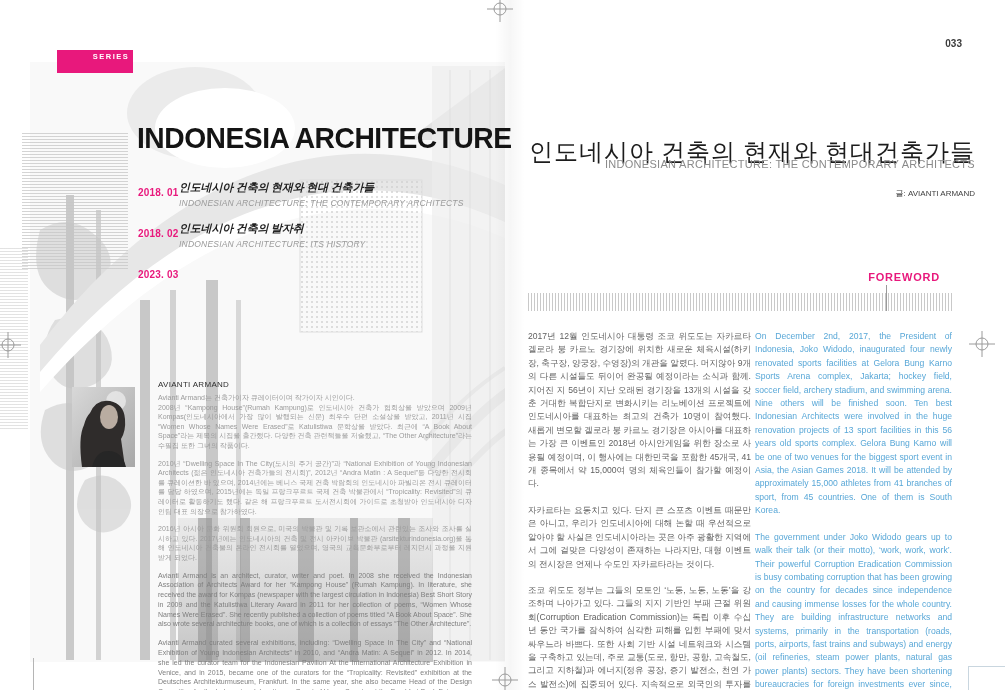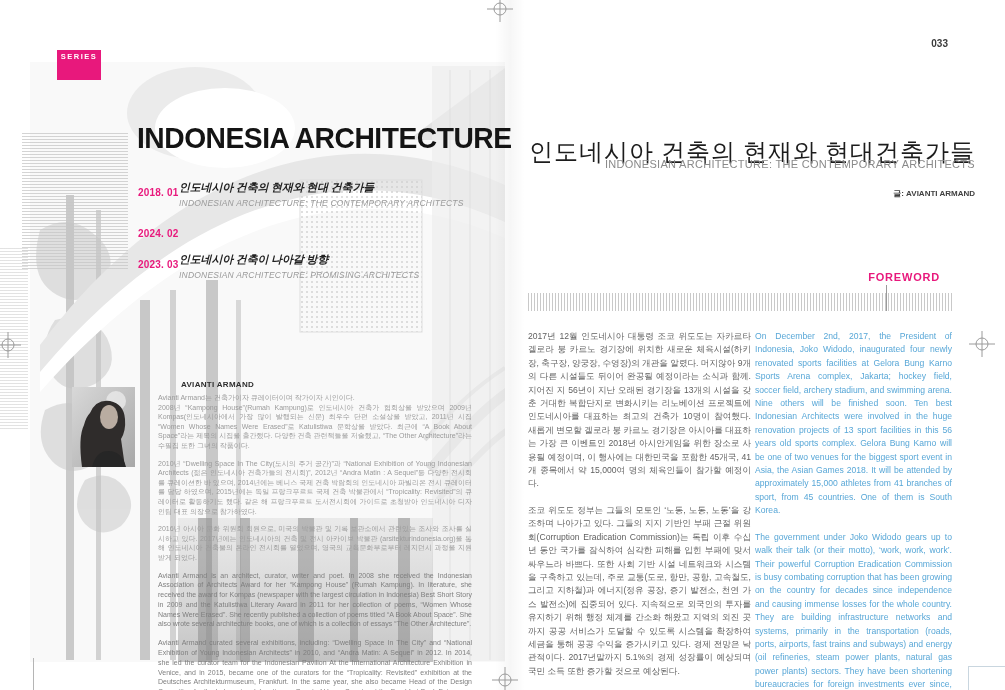--- a/index.html
+++ b/index.html
@@ -14,49 +14,49 @@
          background:linear-gradient(90deg,rgba(0,0,0,0) 0%,rgba(0,0,0,.035) 50%,rgba(0,0,0,0) 100%);}
 
   
   .bg-art{position:absolute;left:0;top:0;pointer-events:none;}
   .hlines{position:absolute;left:22px;top:133px;width:106px;height:137px;
           background:repeating-linear-gradient(180deg,#c6c6c6 0 1px,rgba(255,255,255,0) 1px 3px);
           opacity:.75;}
   .edge-hlines{position:absolute;left:0;top:248px;width:28px;height:182px;
           background:repeating-linear-gradient(180deg,#cfcfcf 0 1px,rgba(255,255,255,0) 1px 3px);
           opacity:.6;}
-  .series-badge{position:absolute;left:57px;top:50px;width:44px;height:30px;
+  .series-badge{position:absolute;left:57px;top:50px;width:44px;height:23px;
           background:#e8187c;color:#fff;font-size:7.5px;font-weight:bold;
-          letter-spacing:1.5px;text-align:center;line-height:13px;}
+          letter-spacing:1.5px;text-align:center;line-height:13px;padding-left:32px;}
   .main-title{position:absolute;left:137px;top:121px;margin:0;color:#141414;
           font-size:30px;font-weight:900;letter-spacing:-.5px;white-space:nowrap;
           transform:scaleX(.94);transform-origin:left center;}
   .series-list{position:absolute;left:138px;top:180px;width:340px;}
   .series-item{margin-bottom:13px;display:flex;}
   .series-date{color:#e8187c;font-weight:bold;font-size:10px;width:41px;flex:0 0 41px;
           padding-top:1px;letter-spacing:.2px;margin-top:6px;}
   .series-titles{padding-left:0;font-style:italic;}
   .series-ko{font-size:11px;font-weight:bold;color:#222;letter-spacing:-.2px;}
   .series-en{font-size:8.5px;color:#9a9a9a;margin-top:3px;letter-spacing:.2px;}
   .portrait{position:absolute;left:72px;top:387px;width:63px;height:80px;overflow:hidden;}
   .bio{position:absolute;left:158px;top:380px;width:314px;text-align:justify;}
-  .bio-name{font-size:8px;font-weight:bold;color:#2e2e2e;letter-spacing:.3px;margin-bottom:4px;margin-left:23px;}
+  .bio-name{font-size:8px;font-weight:normal;color:#2e2e2e;letter-spacing:.3px;margin-bottom:4px;}
   .bio-ko{font-size:7px;line-height:9.6px;color:#9b9b9b;margin:0 0 8px 0;}
   .bio-ko.intro{margin-bottom:0;}
   .bio-en{font-size:7px;line-height:9.8px;color:#7f7f7f;margin:0 0 9px 0;}
   .corner-line-bl{position:absolute;left:33px;top:658px;width:1px;height:32px;background:#b5b5b5;}
 
   
-  .page-number{position:absolute;right:57px;top:38px;font-size:10px;font-weight:bold;color:#3c3c3c;}
+  .page-number{position:absolute;right:43px;top:38px;font-size:10px;font-weight:bold;color:#3c3c3c;}
   .rtitle-ko{position:absolute;right:30px;top:136px;margin:0;font-size:24px;font-weight:500;
           color:#1c1c1c;font-family:"Liberation Serif","DejaVu Serif",serif;
           letter-spacing:1px;white-space:nowrap;}
   .rtitle-en{position:absolute;right:30px;top:158px;font-size:11px;color:#8a8a8a;
           letter-spacing:.3px;white-space:nowrap;}
-  .byline{position:absolute;right:30px;top:188px;font-size:8px;font-weight:bold;color:#3f3f3f;}
+  .byline{position:absolute;right:30px;top:188px;font-size:8px;font-weight:normal;color:#3f3f3f;}
   .foreword{position:absolute;right:65px;top:271px;font-size:11px;font-weight:bold;
           color:#e8187c;letter-spacing:.8px;}
   .foreword-tick{position:absolute;right:118px;top:285px;width:1px;height:26px;background:#9a9a9a;}
   .stripe-band{position:absolute;left:23px;top:293px;width:425px;height:18px;
           background:repeating-linear-gradient(90deg,#c9c9c9 0 1px,rgba(255,255,255,0) 1px 3px);}
   .col{position:absolute;top:330px;text-align:justify;}
   .col-ko{left:23px;width:223px;font-size:8.6px;line-height:13.4px;color:#5f5f5f;}
   .col-en{left:250px;width:197px;font-size:8.6px;line-height:13.4px;color:#58a7d7;}
   .col p{margin:0 0 13px 0;}
   .corner-rect-br{position:absolute;right:-20px;top:666px;width:55px;height:50px;
@@ -141,28 +141,28 @@
 
     <div class="series-list">
       <div class="series-item">
         <div class="series-date">2018. 01</div>
         <div class="series-titles">
           <div class="series-ko">인도네시아 건축의 현재와 현대 건축가들</div>
           <div class="series-en">INDONESIAN ARCHITECTURE: THE CONTEMPORARY ARCHITECTS</div>
         </div>
       </div>
       <div class="series-item">
-        <div class="series-date">2024. 02</div>
+        <div class="series-date">2018. 02</div>
+        <div class="series-titles">
+          <div class="series-ko">인도네시아 건축의 발자취</div>
+          <div class="series-en">INDONESIAN ARCHITECTURE: ITS HISTORY</div>
+        </div>
       </div>
       <div class="series-item">
         <div class="series-date">2023. 03</div>
-        <div class="series-titles">
-          <div class="series-ko">인도네시아 건축이 나아갈 방향</div>
-          <div class="series-en">INDONESIAN ARCHITECTURE: PROMISING ARCHITECTS</div>
-        </div>
       </div>
     </div>
 
     <div class="portrait">
       <svg width="63" height="80" viewBox="0 0 63 80">
         <defs>
           <linearGradient id="pbg" x1="0" y1="0" x2="1" y2="1">
             <stop offset="0" stop-color="#d8d8d8"></stop>
             <stop offset="1" stop-color="#a8a8a8"></stop>
           </linearGradient>
@@ -197,20 +197,21 @@
     <div class="rtitle-en">INDONESIAN ARCHITECTURE: THE CONTEMPORARY ARCHITECTS</div>
     <div class="byline">글: AVIANTI ARMAND</div>
 
     <div class="foreword">FOREWORD</div>
     <div class="foreword-tick"></div>
 
     <div class="stripe-band"></div>
 
     <div class="col col-ko">
       <p>2017년 12월 인도네시아 대통령 조코 위도도는 자카르타 겔로라 붕 카르노 경기장에 위치한 새로운 체육시설(하키장, 축구장, 양궁장, 수영장)의 개관을 알렸다. 머지않아 9개의 다른 시설들도 뒤이어 완공될 예정이라는 소식과 함께. 지어진 지 56년이 지난 오래된 경기장을 13개의 시설을 갖춘 거대한 복합단지로 변화시키는 리노베이션 프로젝트에 인도네시아를 대표하는 최고의 건축가 10명이 참여했다. 새롭게 변모할 겔로라 붕 카르노 경기장은 아시아를 대표하는 가장 큰 이벤트인 2018년 아시안게임을 위한 장소로 사용될 예정이며, 이 행사에는 대한민국을 포함한 45개국, 41개 종목에서 약 15,000여 명의 체육인들이 참가할 예정이다.</p>
+      <p>자카르타는 요동치고 있다. 단지 큰 스포츠 이벤트 때문만은 아니고, 우리가 인도네시아에 대해 논할 때 우선적으로 알아야 할 사실은 인도네시아라는 곳은 아주 광활한 지역에서 그에 걸맞은 다양성이 존재하는 나라지만, 대형 이벤트의 전시장은 언제나 수도인 자카르타라는 것이다.</p>
       <p>조코 위도도 정부는 그들의 모토인 ‘노동, 노동, 노동’을 강조하며 나아가고 있다. 그들의 지지 기반인 부패 근절 위원회(Corruption Eradication Commission)는 독립 이후 수십 년 동안 국가를 잠식하여 심각한 피해를 입힌 부패에 맞서 싸우느라 바쁘다. 또한 사회 기반 시설 네트워크와 시스템을 구축하고 있는데, 주로 교통(도로, 항만, 공항, 고속철도, 그리고 지하철)과 에너지(정유 공장, 증기 발전소, 천연 가스 발전소)에 집중되어 있다. 지속적으로 외국인의 투자를 유지하기 위해 행정 체계를 간소화 해왔고 지역의 외진 곳까지 공공 서비스가 도달할 수 있도록 시스템을 확장하여 세금을 통해 공공 수익을 증가시키고 있다. 경제 전망은 낙관적이다. 2017년말까지 5.1%의 경제 성장률이 예상되며 국민 소득 또한 증가할 것으로 예상된다.</p>
     </div>
 
     <div class="col col-en">
       <p>On December 2nd, 2017, the President of Indonesia, Joko Widodo, inaugurated four newly renovated sports facilities at Gelora Bung Karno Sports Arena complex, Jakarta; hockey field, soccer field, archery stadium, and swimming arena. Nine others will be finished soon. Ten best Indonesian Architects were involved in the huge renovation projects of 13 sport facilities in this 56 years old sports complex. Gelora Bung Karno will be one of two venues for the biggest sport event in Asia, the Asian Games 2018. It will be attended by approximately 15,000 athletes from 41 branches of sport, from 45 countries. One of them is South Korea.</p>
       <p>The government under Joko Widodo gears up to walk their talk (or their motto), ‘work, work, work’. Their powerful Corruption Eradication Commission is busy combating corruption that has been growing on the country for decades since independence and causing immense losses for the whole country. They are building infrastructure networks and systems, primarily in the transportation (roads, ports, airports, fast trains and subways)  and energy (oil refineries, steam power plants, natural gas power plants) sectors. They have been shortening bureaucracies for foreign investments ever since, expanding access of state services to remote areas, and increasing state income through taxes. The  economic climate is optimistic. Until the end of 2017, the growth is forecasted to reach 5.1%, along with an increase in per capita income.</p>
     </div>
 
     <div class="corner-rect-br"></div>
   </div>

